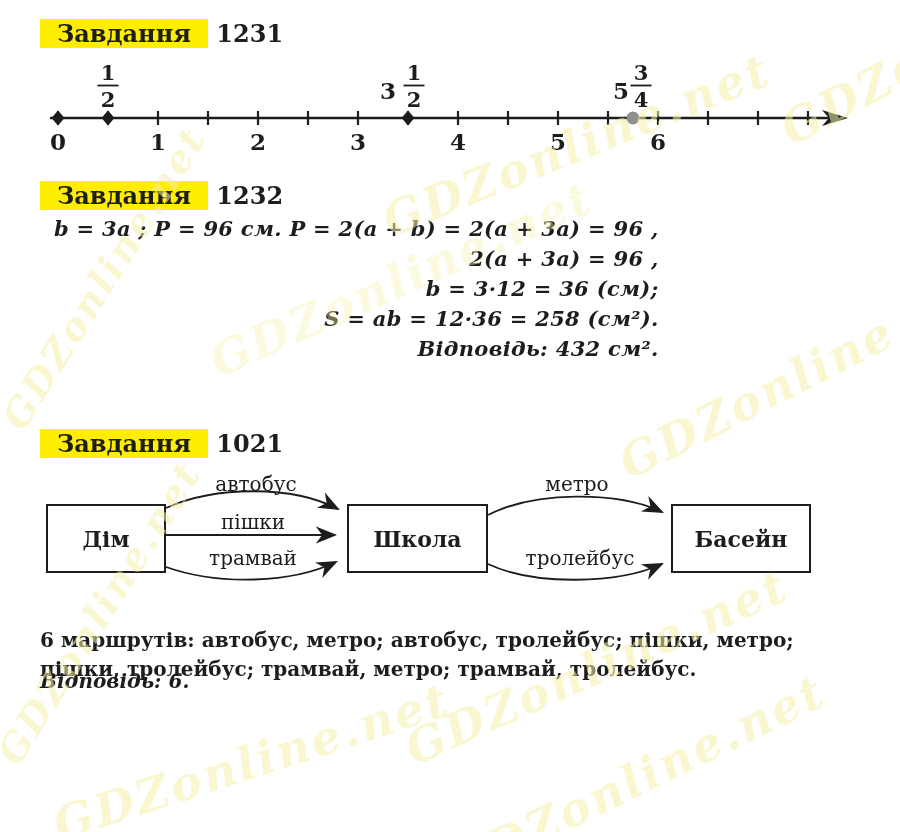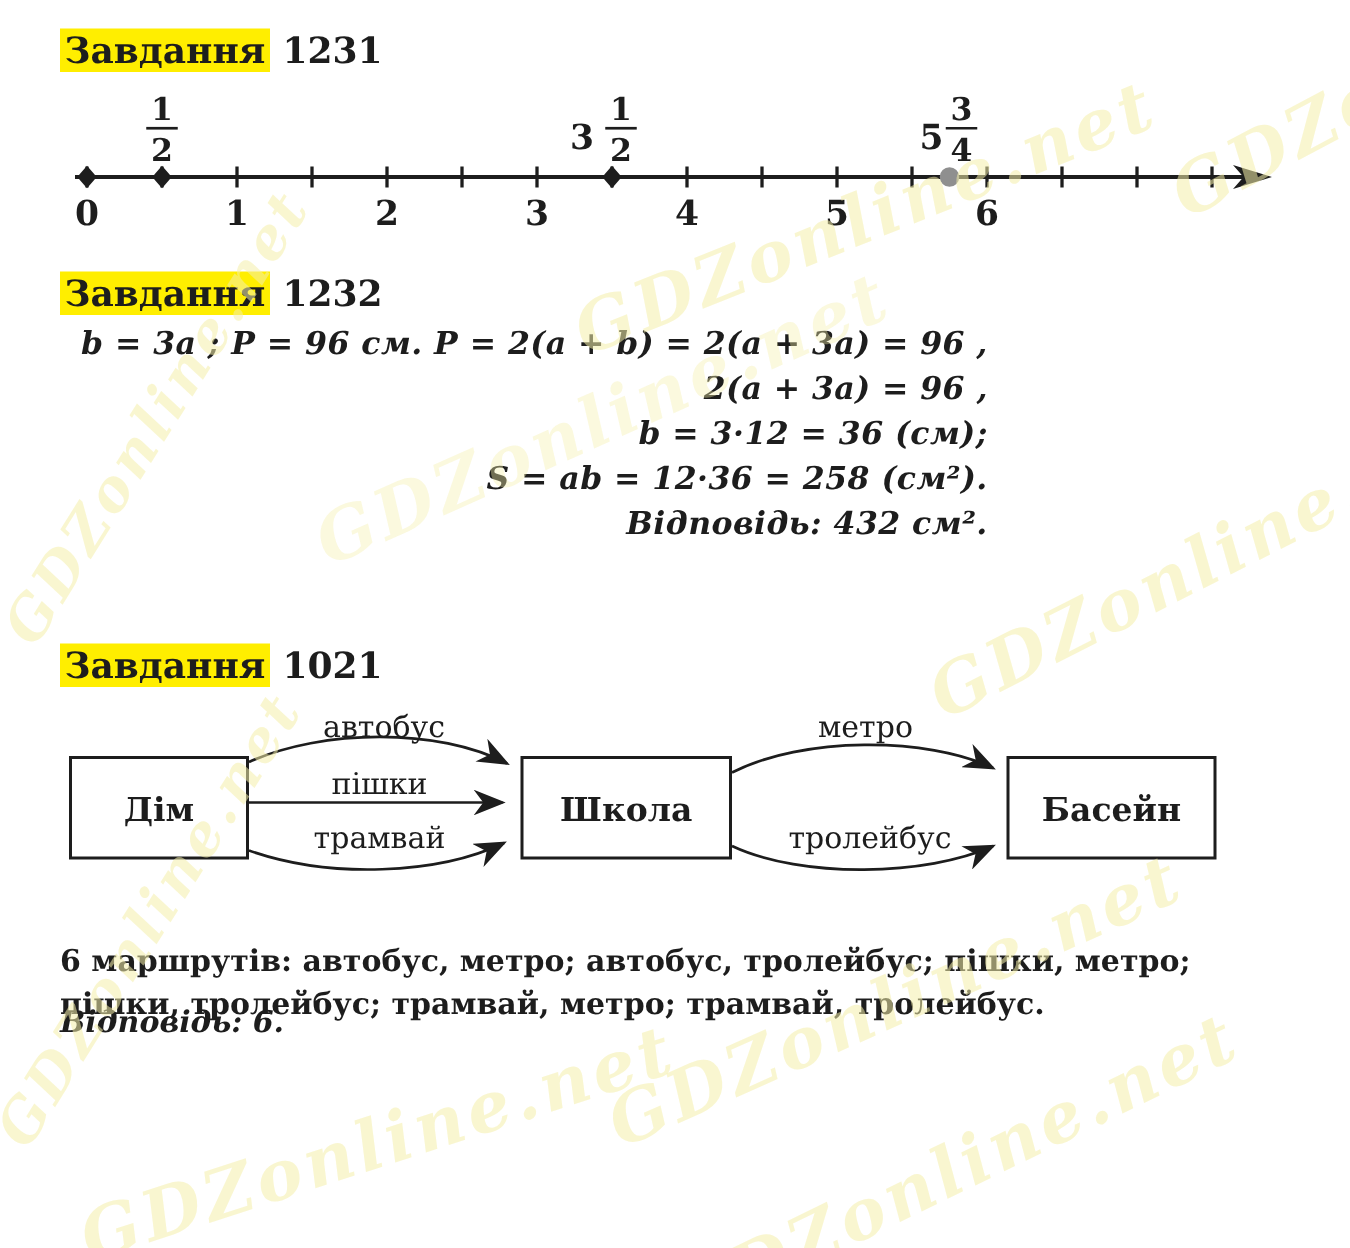--- a/index.html
+++ b/index.html
@@ -2,21 +2,21 @@
 <html><head>
 <meta charset="utf-8">
 <style>
   html,body{margin:0;padding:0;background:#ffffff;}
   #page{
     position:relative;width:900px;height:832px;background:#ffffff;overflow:hidden;
     font-family:"DejaVu Serif","Liberation Serif",serif;color:#1d1d1d;
   }
   
   .hdr{position:absolute;left:40px;margin:0;font-size:24px;font-weight:700;white-space:nowrap;z-index:1;}
-  .hdr .hl{background:#ffee00;padding:0 3px;}
+  .hdr .hl{background:#ffee00;padding:0 17px;}
   #hdr1231{top:19px;}
   #hdr1232{top:181px;text-align:center;}
   #hdr1233{top:429px;}
   
   #nl-svg{position:absolute;left:0;top:46px;z-index:1;}
   #diagram-svg{position:absolute;left:0;top:462px;z-index:1;}
   svg text{font-family:"DejaVu Serif","Liberation Serif",serif;fill:#1d1d1d;}
   .nl-num{font-size:23px;font-weight:700;}
   .nl-frac{font-size:21px;font-weight:700;}
   .nl-whole{font-size:23px;font-weight:700;}

